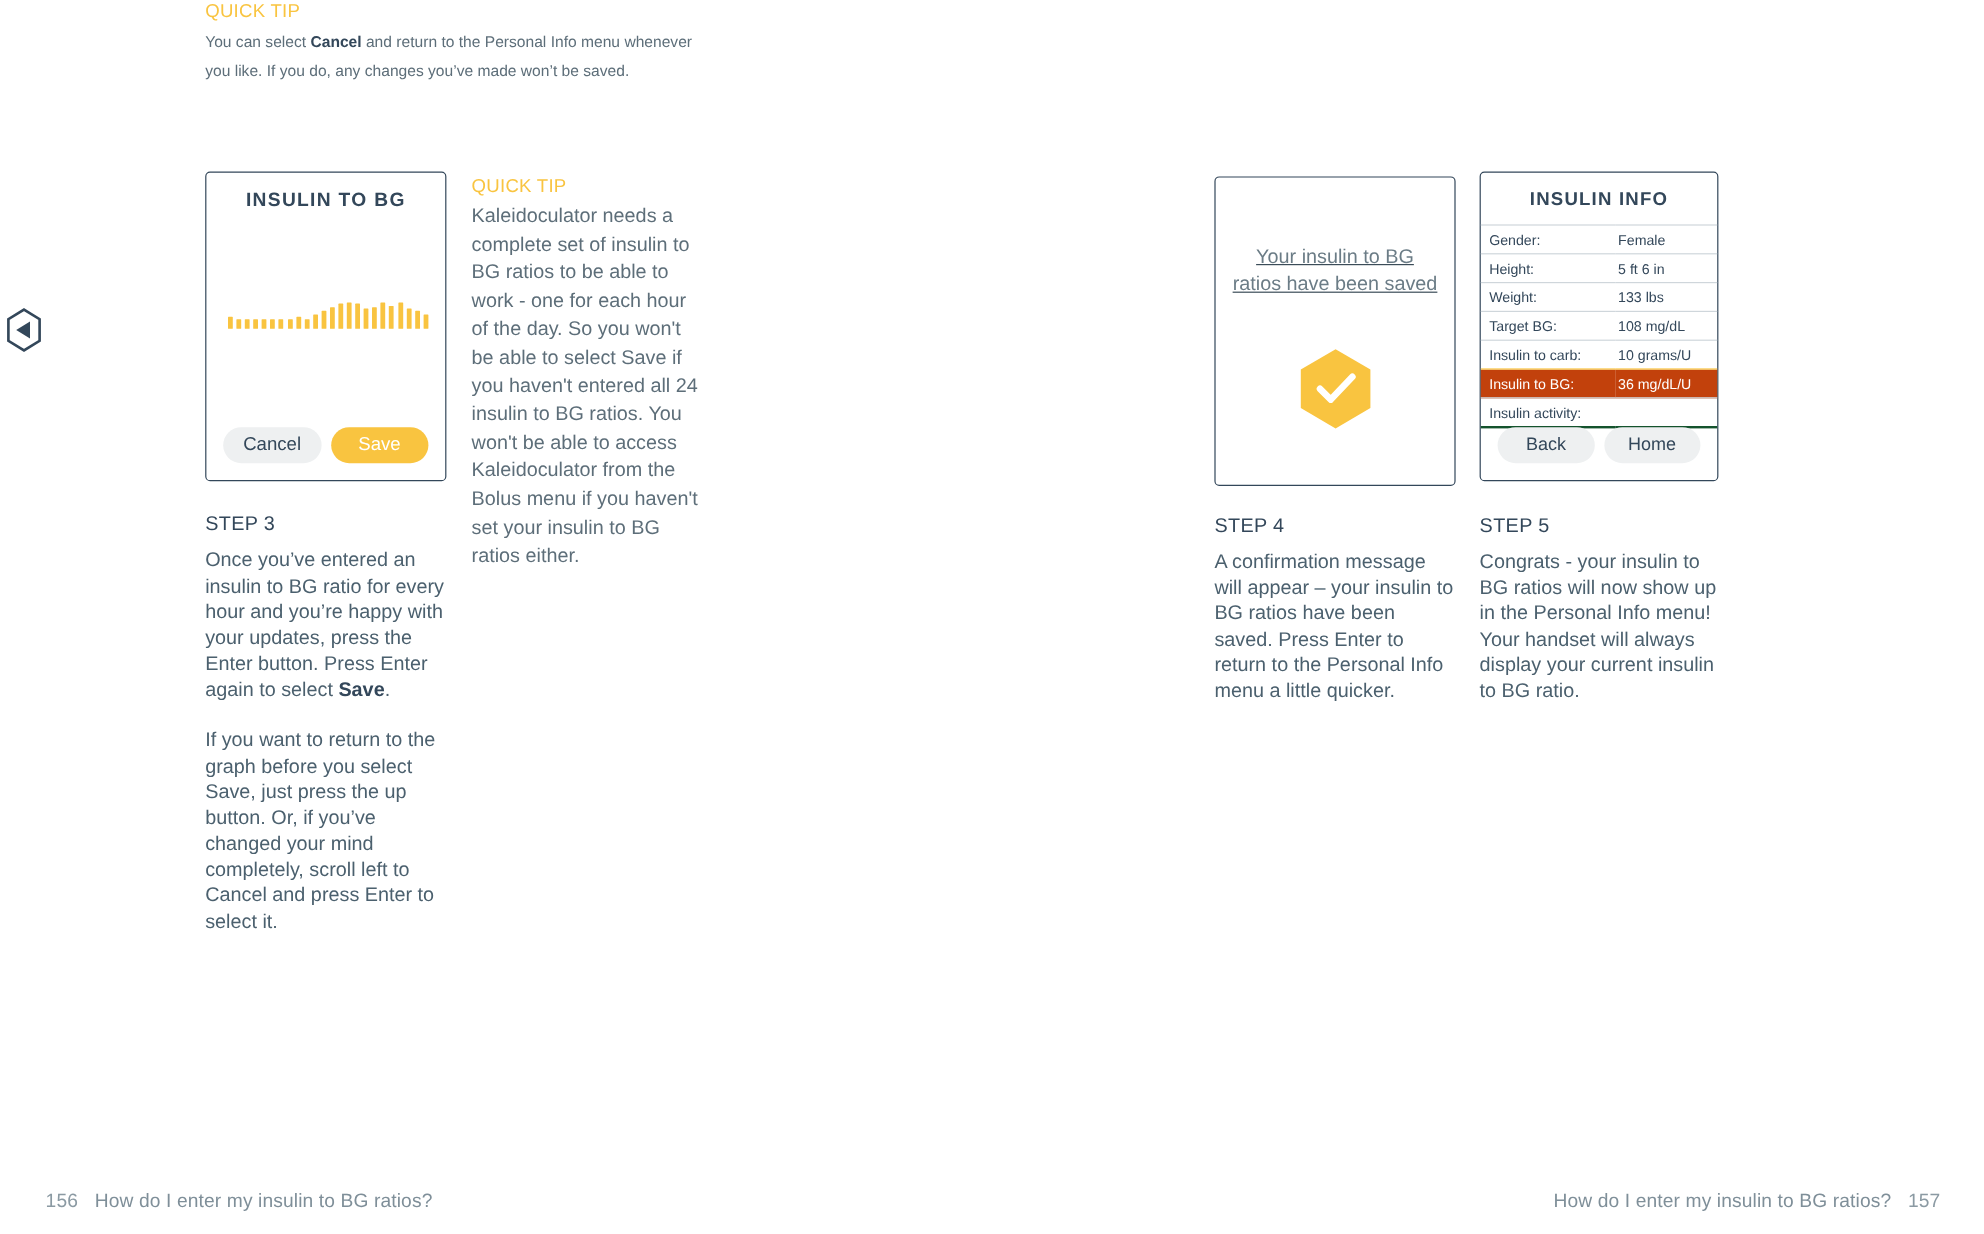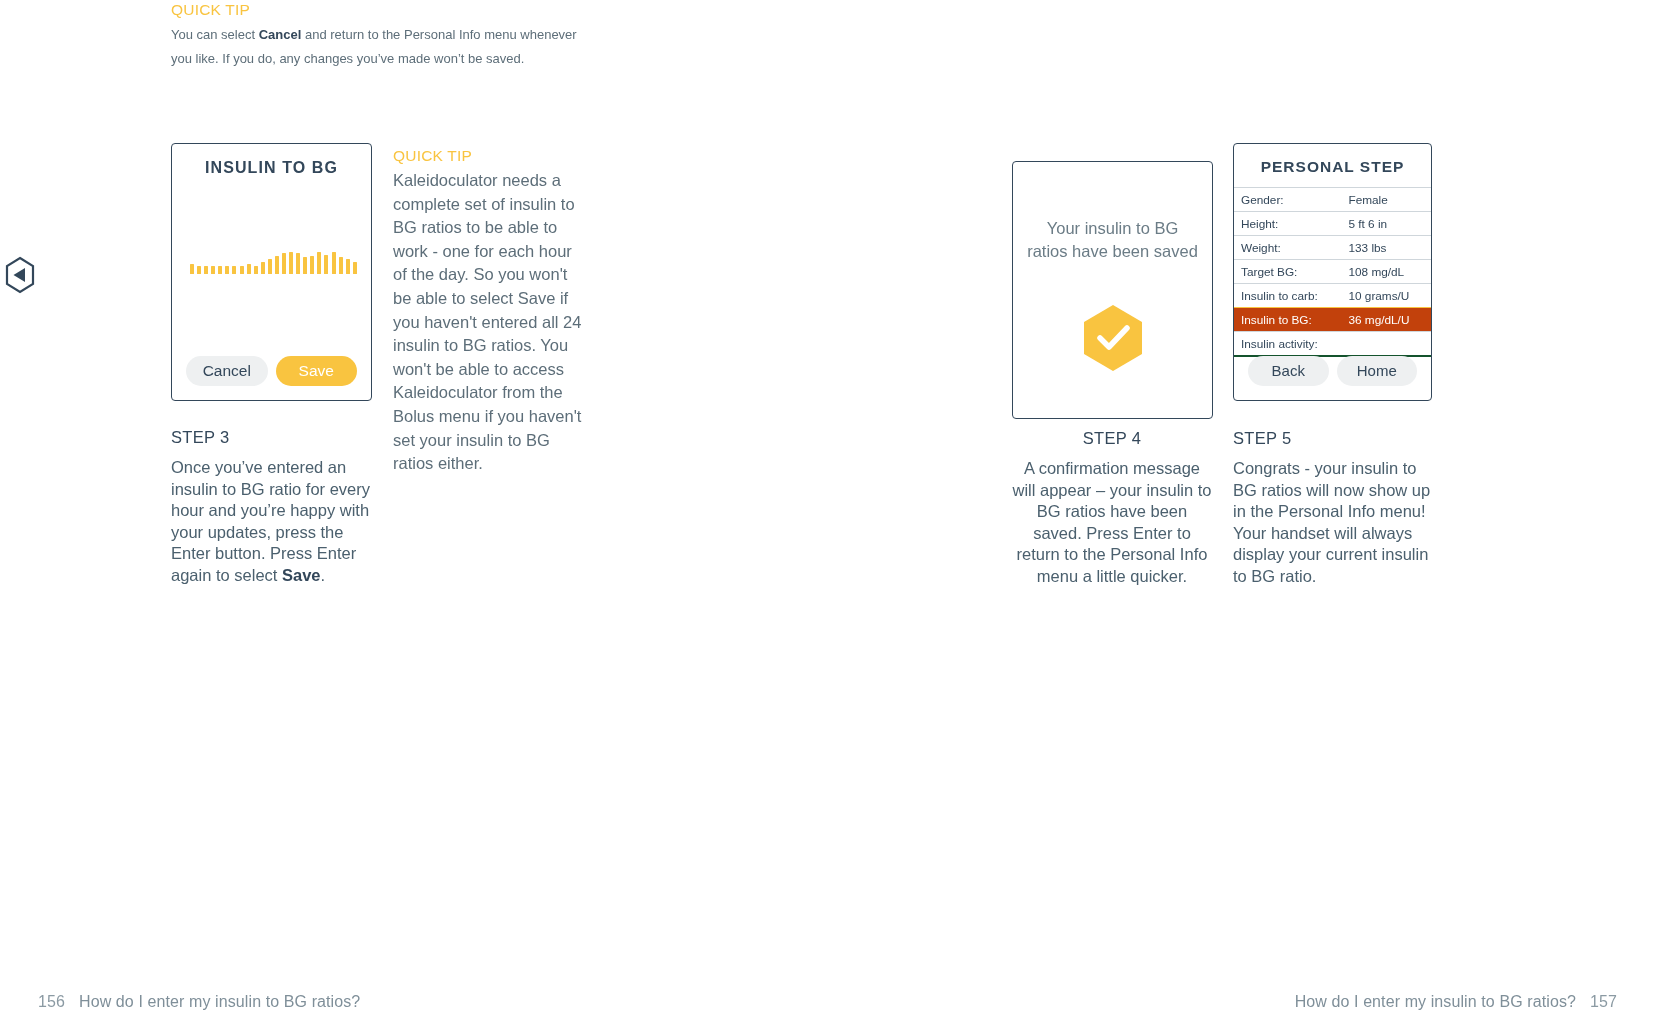--- a/index.html
+++ b/index.html
@@ -119,21 +119,21 @@
   }
 
   
   #side-tip { left: 393px; top: 144px; width: 196px; }
   #side-tip .body-text { font-size: 16.5px; line-height: 23.6px; }
 
   
   #step3 { left: 171px; top: 426px; width: 200px; }
 
   
-  #device-confirm { left: 1012px; top: 161px; width: 201px; height: 258px; }
+  #device-confirm { left: 1012px; top: 147px; width: 201px; height: 258px; text-decoration: underline; }
   .confirm-msg {
     text-align: center;
     font-size: 16.5px;
     line-height: 23px;
     color: #6b7c86;
     margin-top: 55px;
     padding: 0 12px;
   }
   .hex-badge {
     position: absolute;
@@ -165,21 +165,21 @@
     color: #33475a;
     white-space: nowrap;
   }
   .pi-table td.val { padding-left: 2px; margin-top: 20px; }
   .pi-table tr.highlight { background: #c2410c; border-top-color: #f9c440; }
   .pi-table tr.highlight td { color: #ffffff; }
   .pi-table tr.last-rule { border-bottom: 2px solid #14532d; }
 
   #device-personal .btn-row .pill { font-size: 15px; text-align: center; }
 
-  #step4 { left: 1012px; top: 427px; width: 200px; text-align: center; }
+  #step4 { left: 1012px; top: 427px; width: 200px; }
   #step5 { left: 1233px; top: 427px; width: 205px; }
 
   
   .footer {
     position: absolute;
     bottom: 17px;
     font-size: 16px;
     color: #7f8f99;
     letter-spacing: .1px;
     white-space: nowrap;
@@ -239,32 +239,33 @@
 </div>
 
 <div class="abs" id="side-tip">
   <p class="tip-label">QUICK TIP</p>
   <p class="body-text">Kaleidoculator needs a complete set of insulin to BG ratios to be able to work - one for each hour of the day. So you won't be able to select Save if you haven't entered all 24 insulin to BG ratios. You won't be able to access Kaleidoculator from the Bolus menu if you haven't set your insulin to BG ratios either.</p>
 </div>
 
 <div class="abs" id="step3">
   <p class="step-label">STEP 3</p>
   <p class="step-body"><span>Once you’ve entered an insulin to BG ratio for every hour and you’re happy with your updates, press the Enter button. Press Enter again to select </span><b>Save</b><span>.</span></p>
+  <p class="step-body spaced">If you want to return to the graph before you select Save, just press the up button. Or, if you’ve changed your mind completely, scroll left to Cancel and press Enter to select it.</p>
 </div>
 
 <div class="device" id="device-confirm">
   <div class="confirm-msg">Your insulin to BG ratios have been saved</div>
   <svg class="hex-badge" viewBox="0 0 62 68">
     <path d="M31 1 L60 18 L60 50 L31 67 L2 50 L2 18 Z" fill="#f9c440"></path>
     <path d="M18 34 L27 43 L45 24" fill="none" stroke="#ffffff" stroke-width="5.5" stroke-linecap="round" stroke-linejoin="round"></path>
   </svg>
 </div>
 
 <div class="device" id="device-personal">
-  <div class="pi-title">PERSONAL STEP</div>
+  <div class="pi-title">INSULIN INFO</div>
   <table class="pi-table">
     <tbody>
         <tr>
           <td>Gender:</td>
           <td class="val">Female</td>
         </tr>
         <tr>
           <td>Height:</td>
           <td class="val">5 ft 6 in</td>
         </tr>

